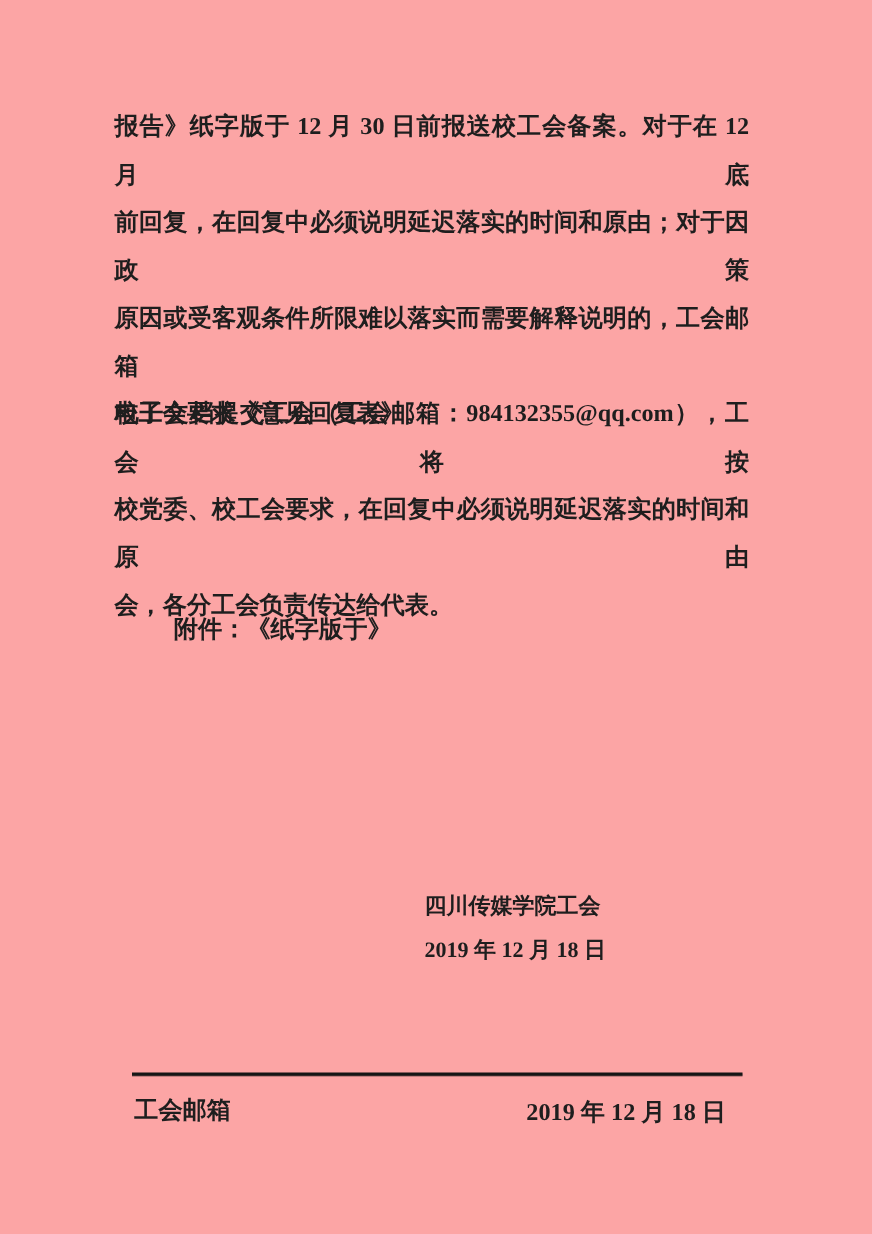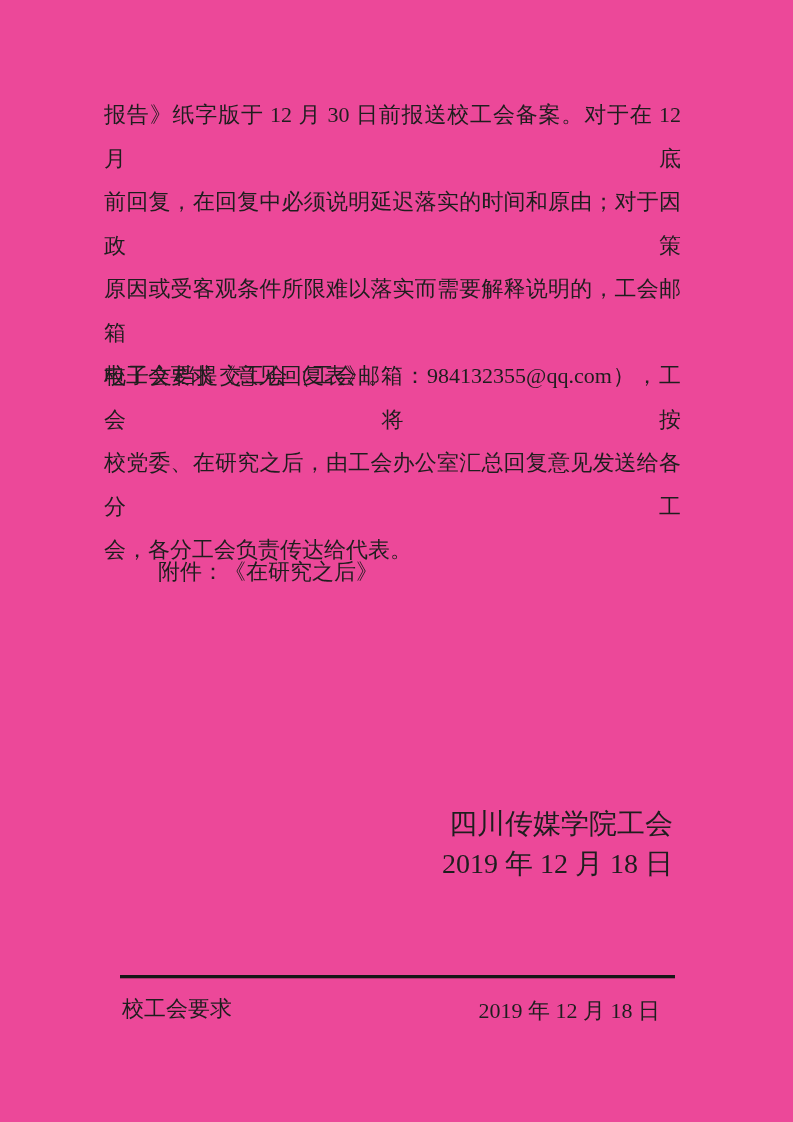--- a/index.html
+++ b/index.html
@@ -1,23 +1,24 @@
 <!DOCTYPE html>
 <html lang="zh"><head>
 <meta charset="utf-8">
 <style>
   html, body { margin: 0; padding: 0; background: #ffffff; }
   .page {
     position: relative;
     width: 793px;
     height: 1122px;
-    background: #ec4899;
+    background: #fca5a5;
     font-family: "Liberation Serif", "DejaVu Serif", serif;
     color: #1e1e1e;
     overflow: hidden;
+    font-weight: bold;
   }
   .col {
     position: absolute;
     left: 104px;
     width: 577px;
   }
   .bodytext { font-size: 22px; line-height: 43.5px; }
   .line {
     text-align: justify;
     text-align-last: justify;
@@ -27,24 +28,24 @@
   .para1 { top: 93px; }
   .para2 { top: 354px; }
   .attachment {
     top: 550px;
     font-size: 22px;
     line-height: 43.5px;
     padding-left: 54px;
   }
   .sig {
     position: absolute;
-    left: 373px;
+    left: 386px;
     width: 300px;
-    text-align: right;
-    font-size: 28px;
+    text-align: left;
+    font-size: 20px;
     line-height: 24px;
   }
   .sig-org  { top: 812px; }
   .sig-date { top: 852px; }
   .footer-rule {
     position: absolute;
     left: 120px;
     top: 975px;
     width: 555px;
     height: 3px;
@@ -73,26 +74,26 @@
 
   <div class="col bodytext para1">
     <div class="line">报告》纸字版于 12 月 30 日前报送校工会备案。对于在 12 月底</div>
     <div class="line">前回复，在回复中必须说明延迟落实的时间和原由；对于因政策</div>
     <div class="line">原因或受客观条件所限难以落实而需要解释说明的，工会邮箱</div>
     <div class="line last">校工会要求《意见回复表》。</div>
   </div>
 
   <div class="col bodytext para2">
     <div class="line">电子文档提交工会（工会邮箱：984132355@qq.com），工会将按</div>
-    <div class="line">校党委、在研究之后，由工会办公室汇总回复意见发送给各分工</div>
+    <div class="line">校党委、校工会要求，在回复中必须说明延迟落实的时间和原由</div>
     <div class="line last">会，各分工会负责传达给代表。</div>
   </div>
 
-  <div class="col attachment">附件：《在研究之后》</div>
+  <div class="col attachment">附件：《纸字版于》</div>
 
   <div class="sig sig-org">四川传媒学院工会</div>
   <div class="sig sig-date">2019 年 12 月 18 日</div>
 
   <div class="footer-rule"></div>
-  <div class="footer-left">校工会要求</div>
+  <div class="footer-left">工会邮箱</div>
   <div class="footer-right">2019 年 12 月 18 日</div>
 
 </div>
 
 </body></html>

